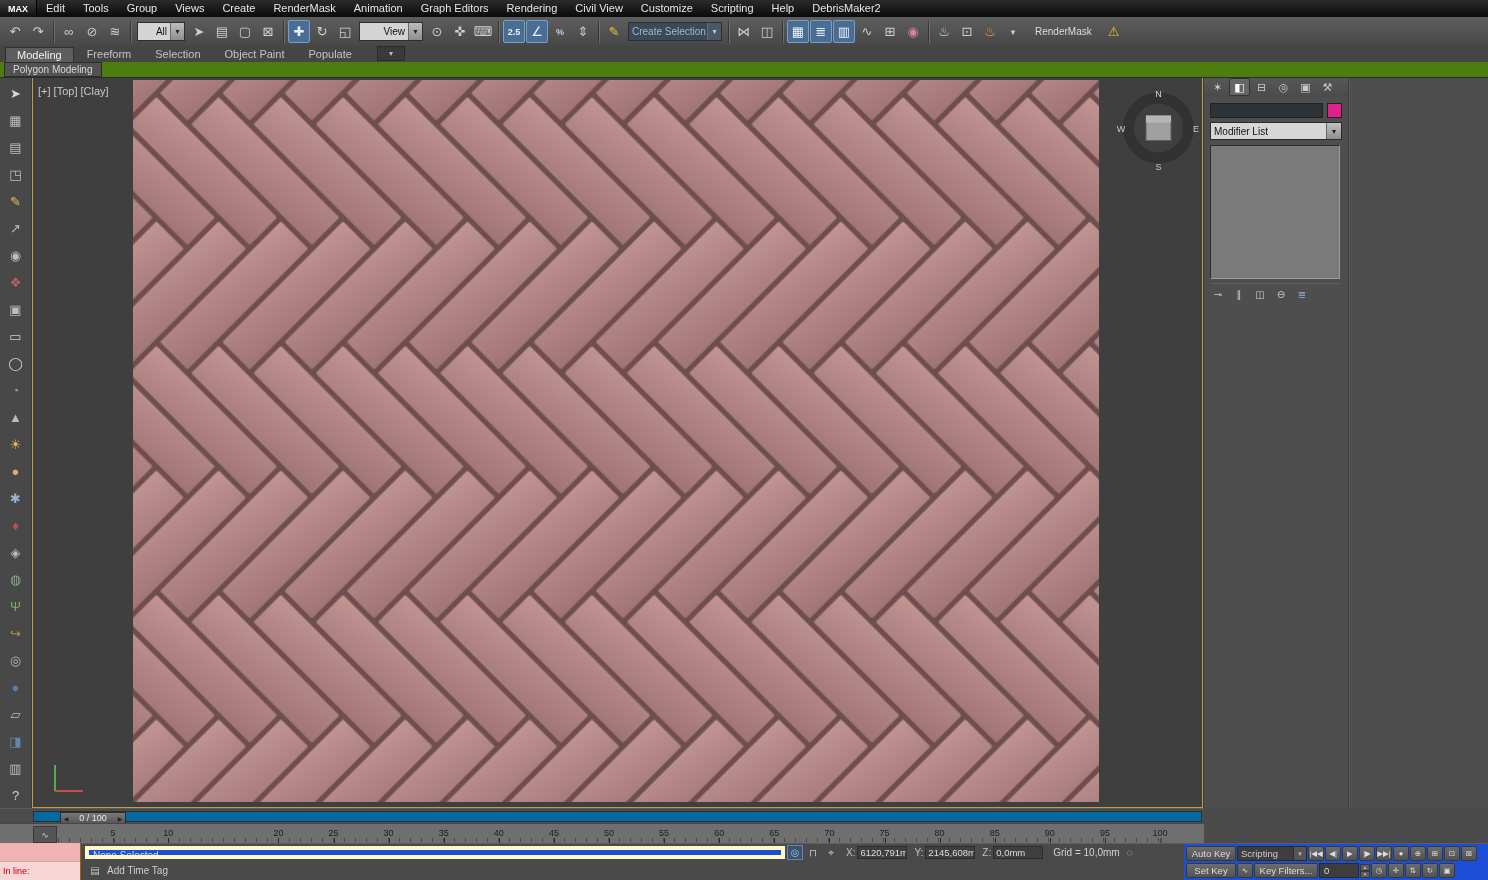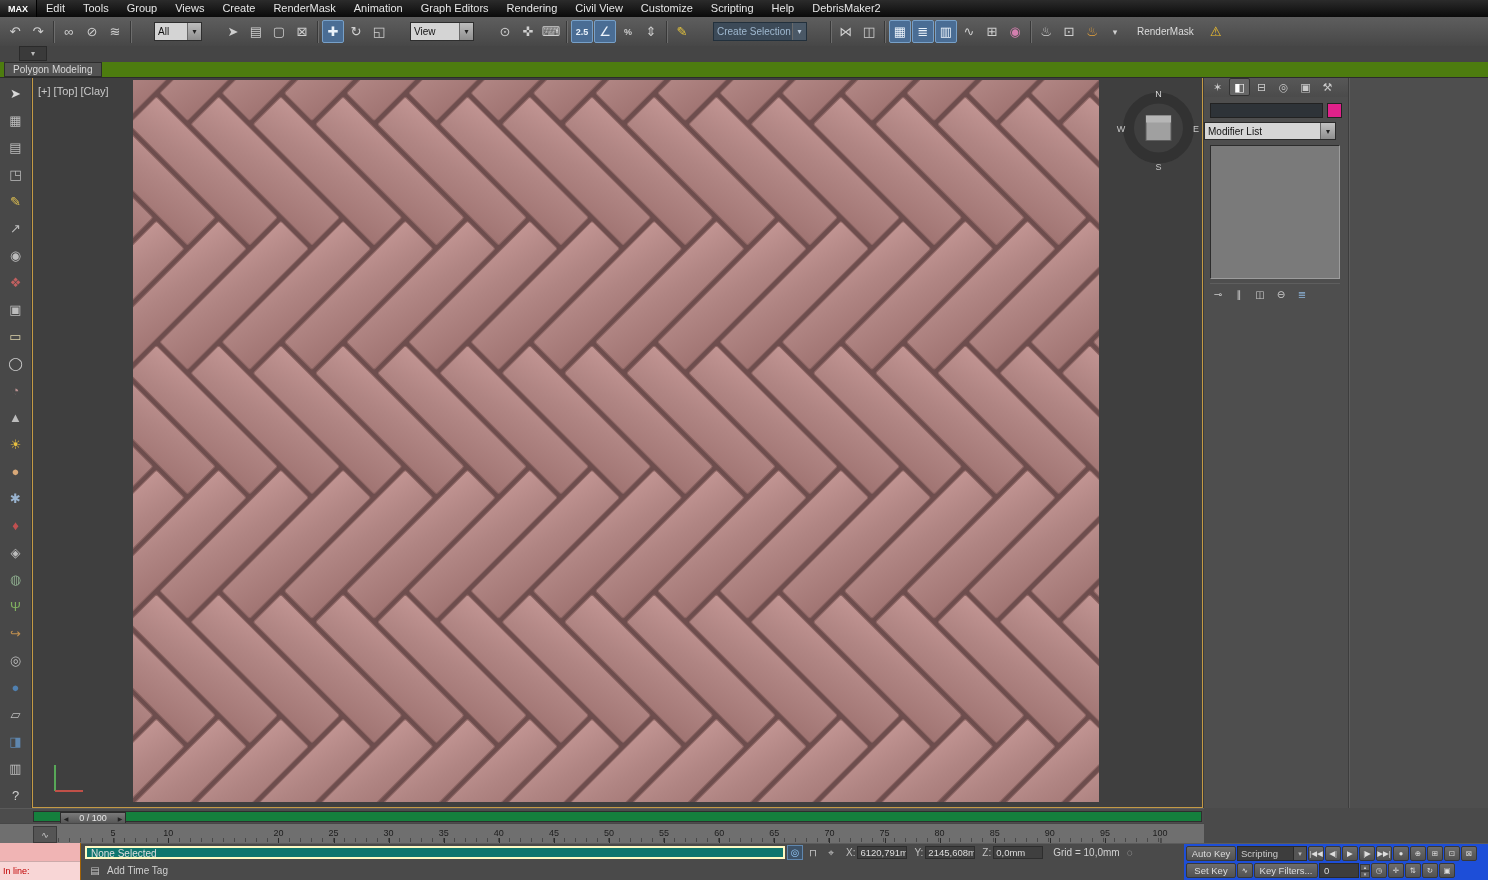--- a/index.html
+++ b/index.html
@@ -19,21 +19,21 @@
   
   #toolbar{position:absolute;left:0;top:17px;right:0;height:29px;
     background:linear-gradient(#5e5e5e,#474747);border-bottom:1px solid #303030;
     display:flex;align-items:center;padding-left:4px;gap:1px;z-index:5;}
   .tb-icon{width:22px;height:23px;display:flex;align-items:center;justify-content:center;
     font-size:13px;color:#cfcfcf;border-radius:2px;flex:none;cursor:default;}
   .tb-icon.small{font-size:9px;font-weight:bold;}
   .tb-icon.active{background:#4a6d94;border:1px solid #77a0c8;color:#eaf2fa;box-sizing:border-box;}
   .tb-sep{width:1px;height:22px;background:#383838;box-shadow:1px 0 0 #6d6d6d;margin:0 3px;flex:none;}
   .tb-combo{height:17px;background:#d4d4d4;color:#111;display:flex;align-items:center;
-    border:1px solid #2e2e2e;font-size:10px;flex:none;margin:0 19px;}
+    border:1px solid #2e2e2e;font-size:10px;flex:none;margin:0 2px;text-align:right;}
   .tb-combo .tb-combo-val{flex:1;padding:0 3px;white-space:nowrap;overflow:hidden;}
   .tb-combo .tb-combo-arrow{width:13px;height:100%;background:linear-gradient(#bdbdbd,#8f8f8f);
     border-left:1px solid #6a6a6a;display:flex;align-items:center;justify-content:center;
     font-size:8px;color:#222;}
   .tb-combo.dark{background:#3c4a58;color:#9fb8cf;border-color:#22303c;}
   .tb-combo.dark .tb-combo-arrow{background:linear-gradient(#55settings,#444);background:#4a5866;color:#bcd;}
   .tb-label{font-size:10px;color:#dcdcdc;margin:0 10px;flex:none;text-align:right;}
 
   
   #ribbon-tabs{position:absolute;left:0;top:46px;right:0;height:16px;background:#454545;
@@ -68,36 +68,36 @@
   #cmd-seam{position:absolute;left:144px;top:0;bottom:0;width:1px;background:#3d3d3d;box-shadow:1px 0 0 #5c5c5c;}
   #cmd-tabs{height:20px;display:flex;align-items:center;padding-left:3px;gap:1px;
     background:linear-gradient(#585858,#4b4b4b);width:141px;}
   .cmd-tab{width:21px;height:18px;display:flex;align-items:center;justify-content:center;
     font-size:11px;color:#c9c9c9;border-radius:2px;cursor:default;}
   .cmd-tab.active{background:#666;border:1px solid #333;box-sizing:border-box;color:#fff;}
   .name-row{display:flex;align-items:center;gap:4px;margin:6px 5px 4px 6px;width:132px;}
   #obj-name{flex:1;height:13px;background:#2e3338;border:1px solid #222;}
   #obj-color{width:13px;height:13px;border:1px solid #222;}
   #mod-combo{height:16px;background:#d6d6d6;color:#111;border:1px solid #2b2b2b;
-    display:flex;align-items:center;margin:0 5px 5px 0;font-size:10px;width:130px;justify-content:flex-end;}
+    display:flex;align-items:center;margin:0 5px 5px 6px;font-size:10px;width:130px;justify-content:flex-end;}
   #mod-combo span:first-child{flex:1;padding-left:3px;}
   #mod-combo .combo-btn{width:14px;height:100%;background:linear-gradient(#c2c2c2,#8e8e8e);
     border-left:1px solid #666;display:flex;align-items:center;justify-content:center;font-size:8px;color:#222;}
   #mod-stack{height:132px;margin:0 5px 4px 6px;width:128px;background:#7a7a7a;
     border-top:1px solid #2c2c2c;border-left:1px solid #2c2c2c;
     border-bottom:1px solid #9c9c9c;border-right:1px solid #9c9c9c;}
   #stack-btns{display:flex;align-items:center;gap:5px;margin:2px 5px 0 6px;width:130px;height:17px;
     border-top:1px solid #5e5e5e;padding-top:2px;}
   .stk-btn{width:16px;height:15px;display:flex;align-items:center;justify-content:center;
     font-size:10px;color:#ccc;cursor:default;}
 
   
   #timeslider{position:absolute;left:0;top:808px;width:1204px;height:15px;background:#4c4c4c;
     border-top:1px solid #5a5a5a;box-sizing:border-box;z-index:4;}
-  #ts-groove{position:absolute;left:33px;right:2px;top:2px;bottom:1px;background:#15803d;
+  #ts-groove{position:absolute;left:33px;right:2px;top:2px;bottom:1px;background:#0369a1;
     border:1px solid #2e2e2e;}
   #ts-handle{position:absolute;left:26px;top:0;width:64px;height:10px;
     background:linear-gradient(#7a7a7a,#575757);border:1px solid #2c2c2c;
     display:flex;align-items:center;cursor:default;}
   .ts-cap{width:10px;font-size:6px;color:#222;display:flex;align-items:center;justify-content:center;}
   #ts-label{flex:1;text-align:center;font-size:9px;color:#e8e8e8;}
 
   
   #ruler{position:absolute;left:0;top:823px;width:1204px;height:20px;background:#6f6f6f;
     border-top:1px solid #474747;box-sizing:border-box;z-index:4;}
@@ -109,21 +109,21 @@
   .tick{position:absolute;top:2px;transform:translateX(-50%);}
   .tick-num{font-size:9px;color:#1d1d1d;}
   .tick::after{content:'';position:absolute;left:50%;top:12px;width:1px;height:5px;background:#2c2c2c;}
 
   
   #status1{position:absolute;left:0;top:843px;width:1488px;height:18px;background:#4a4a4a;
     border-top:1px solid #5c5c5c;display:flex;align-items:center;padding-left:85px;
     padding-right:306px;box-sizing:border-box;z-index:4;}
   #status2{position:absolute;left:0;top:861px;width:1488px;height:19px;background:#4a4a4a;
     display:flex;align-items:center;padding-left:85px;padding-right:306px;box-sizing:border-box;z-index:4;}
-  .sunken{height:13px;background:#0f766e;border:2px solid #fef9c3;color:#ddd;
+  .sunken{height:13px;background:#1d4ed8;border:4px solid #fef9c3;color:#ddd;
     font-size:10px;line-height:12px;padding:0 4px;white-space:nowrap;overflow:hidden;box-sizing:border-box;}
   #status-field{width:700px;}
   #prompt-field{flex:1;margin-right:8px;}
   .sb-icon{width:16px;height:15px;display:flex;align-items:center;justify-content:center;
     font-size:10px;color:#c5c5c5;margin-left:2px;flex:none;}
   .sb-icon.lit{color:#8fc3f0;background:#3d5268;border:1px solid #5f87af;box-sizing:border-box;}
   .coord-label{color:#c0c0c0;font-size:10px;margin-left:7px;margin-right:2px;flex:none;}
   .coord-field{width:50px;height:13px;background:#3f3f3f;border:1px solid #2d2d2d;color:#ddd;
     font-size:9.5px;line-height:12px;padding:0 2px;white-space:nowrap;overflow:hidden;
     box-sizing:border-box;flex:none;}
@@ -234,20 +234,27 @@
       <div class="tb-sep"></div>
       <div class="tb-icon" style="color: rgb(207, 207, 207);">♨</div>
       <div class="tb-icon">⊡</div>
       <div class="tb-icon" style="color: rgb(232, 163, 61);">♨</div>
       <div class="tb-icon small">▾</div>
       <span class="tb-label">RenderMask</span>
       <div class="tb-icon" style="color: rgb(242, 193, 46);">⚠</div>
     </div>
 
   <div id="ribbon-tabs">
+    <div id="ribbon-tabs-list" style="display:flex;gap:2px;">
+        <div class="rtab active">Modeling</div>
+        <div class="rtab">Freeform</div>
+        <div class="rtab">Selection</div>
+        <div class="rtab">Object Paint</div>
+        <div class="rtab">Populate</div>
+      </div>
     <div id="ribbon-min">▾</div>
   </div>
 
   <div id="ribbon-panel-row">
     <div class="panel-tab">Polygon Modeling</div>
   </div>
 
   <div id="leftbar">
       <div class="lt-icon" style="color: rgb(216, 216, 216);">➤</div>
       <div class="lt-icon" style="color: rgb(188, 188, 188);">▦</div>

